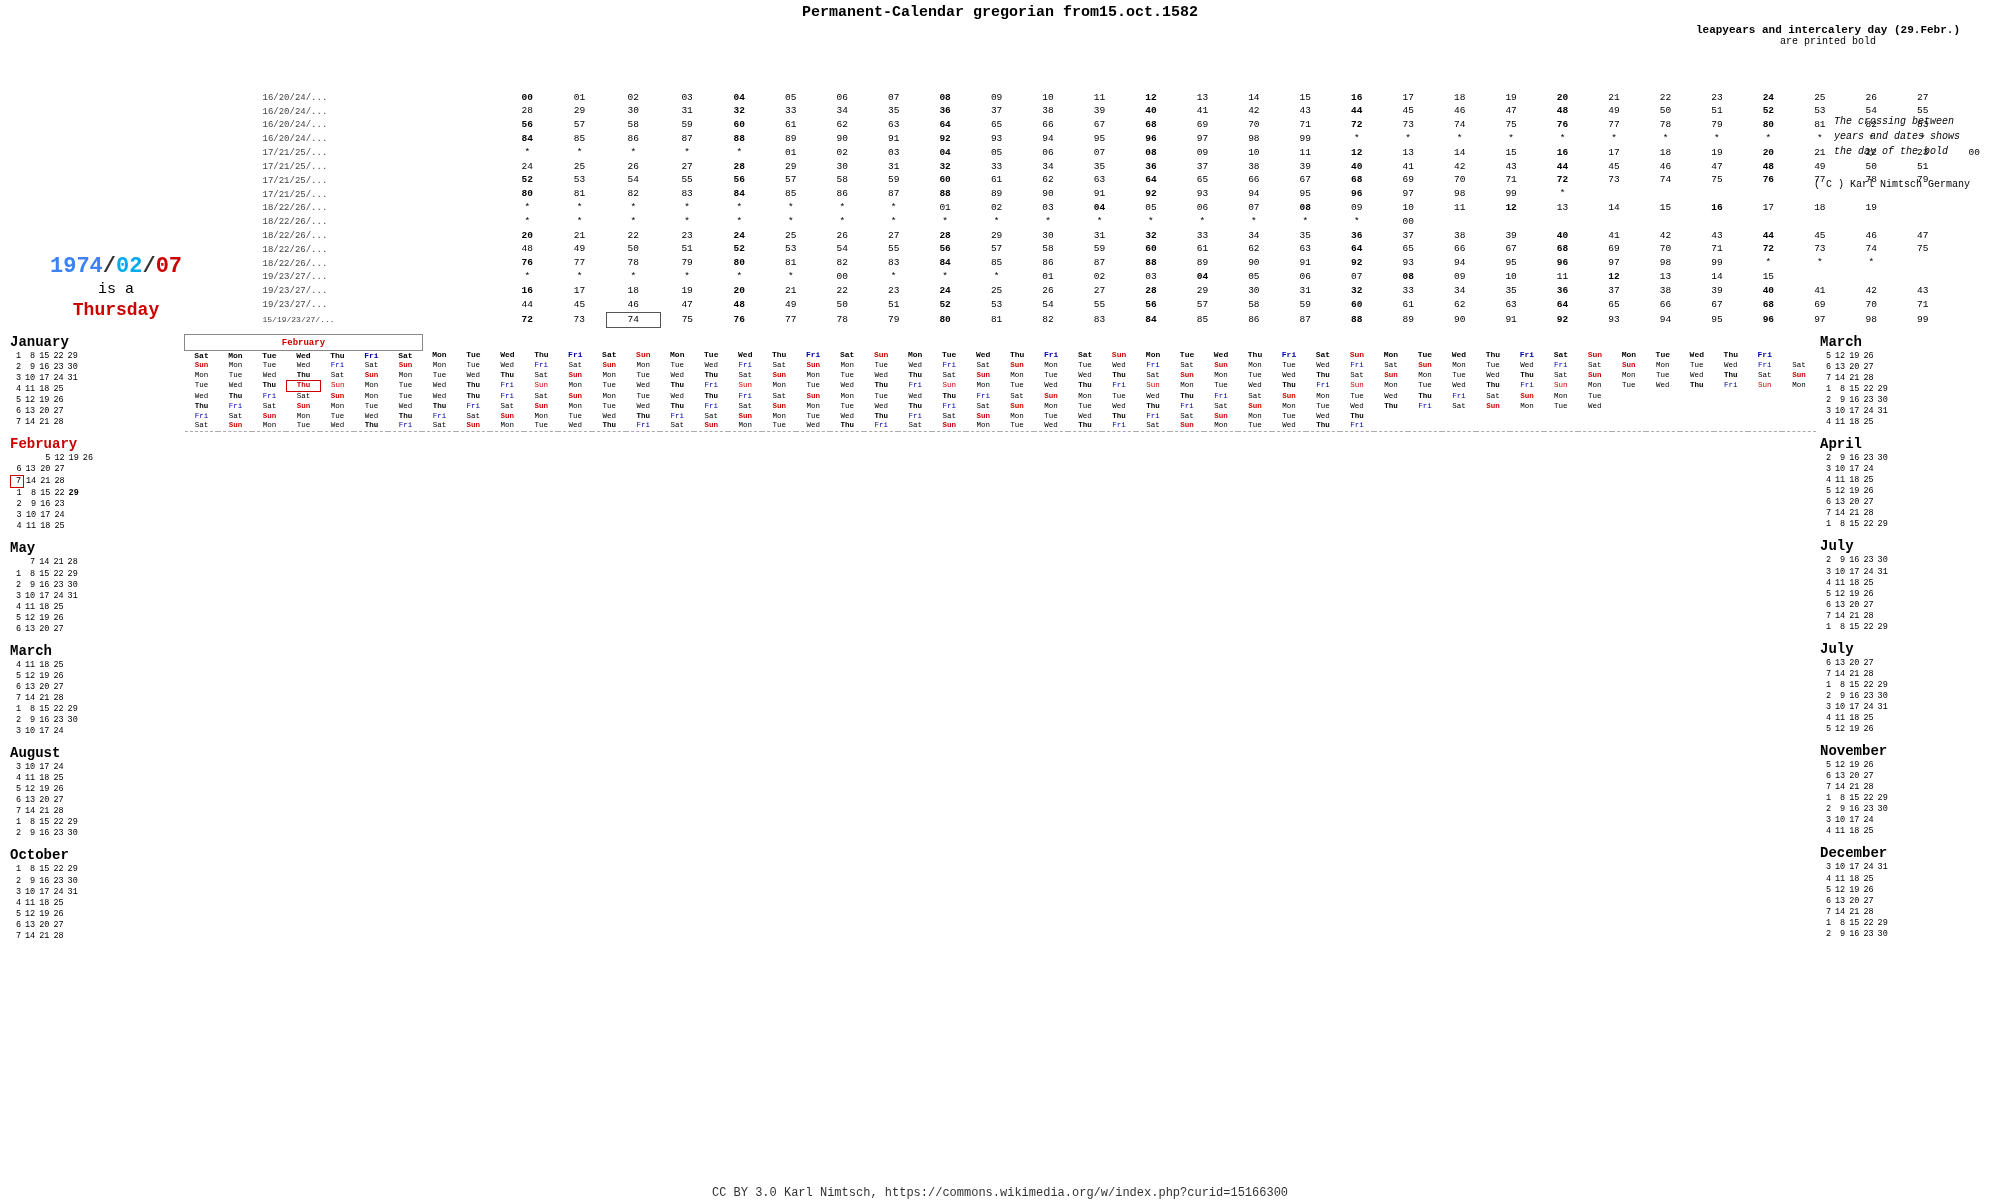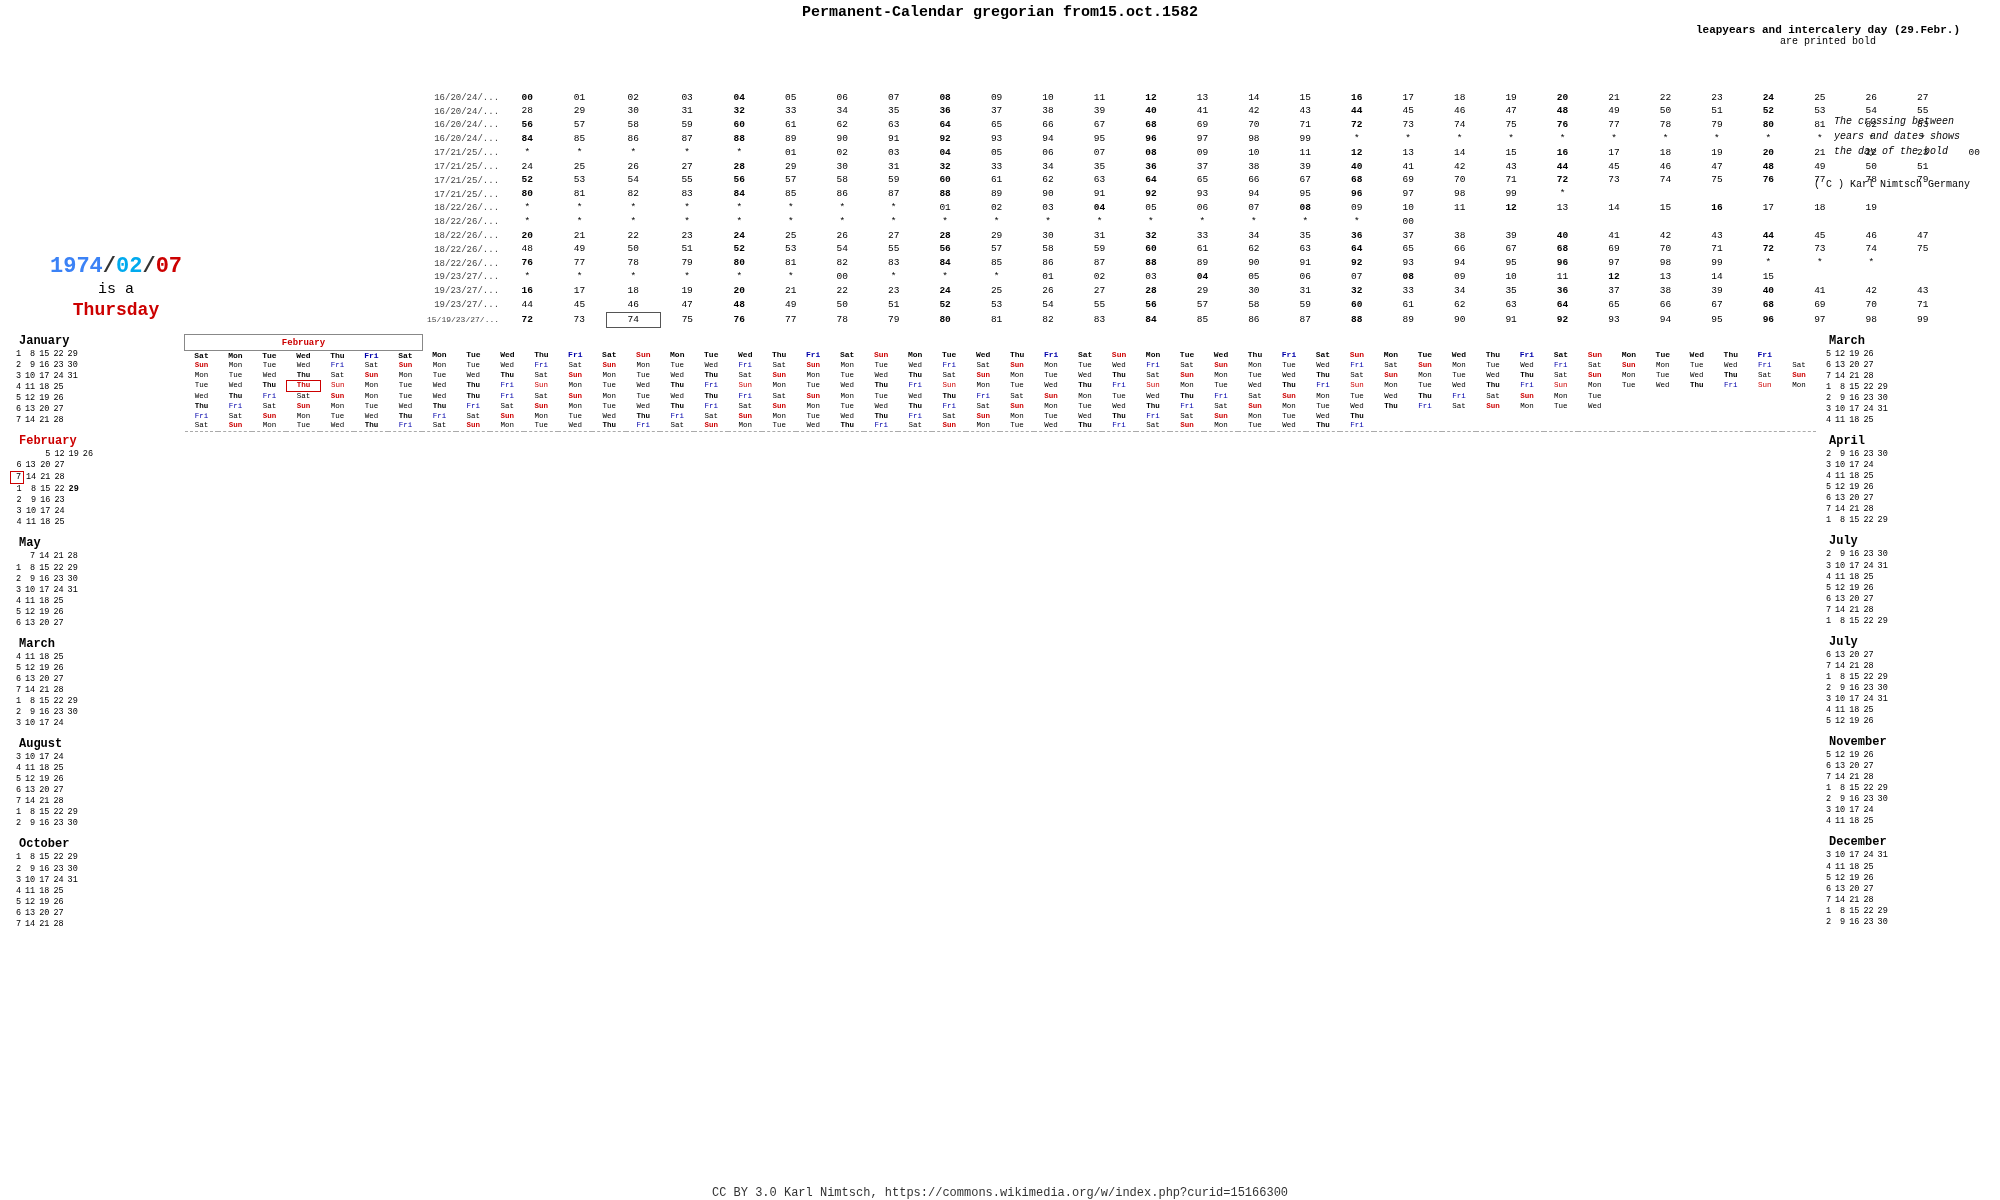--- a/index.html
+++ b/index.html
@@ -68,36 +68,35 @@
       font-size: 9.5px;
       margin-top: 0;
     }
     .numgrid td {
       padding: 0.5px 2.5px;
       text-align: center;
       line-height: 1.35;
       min-width: 16px;
     }
     .numgrid td.lbl {
-      text-align: right;
+      text-align: left;
       min-width: 70px;
       font-size: 9px;
       color: #444;
     }
     .numgrid td.b { font-weight: bold; }
 
     .sm-month {
       margin-bottom: 8px;
       font-size: 8.5px;
     }
     .sm-month .sm-title {
       font-weight: bold;
-      font-size: 12px;
+      font-size: 14px;
       margin-bottom: 1px;
-      margin-left: 9px;
     }
     .sm-month table {
       border-collapse: collapse;
     }
     .sm-month td {
       min-width: 13px;
       text-align: right;
       padding: 0 2px;
       line-height: 1.3;
     }

